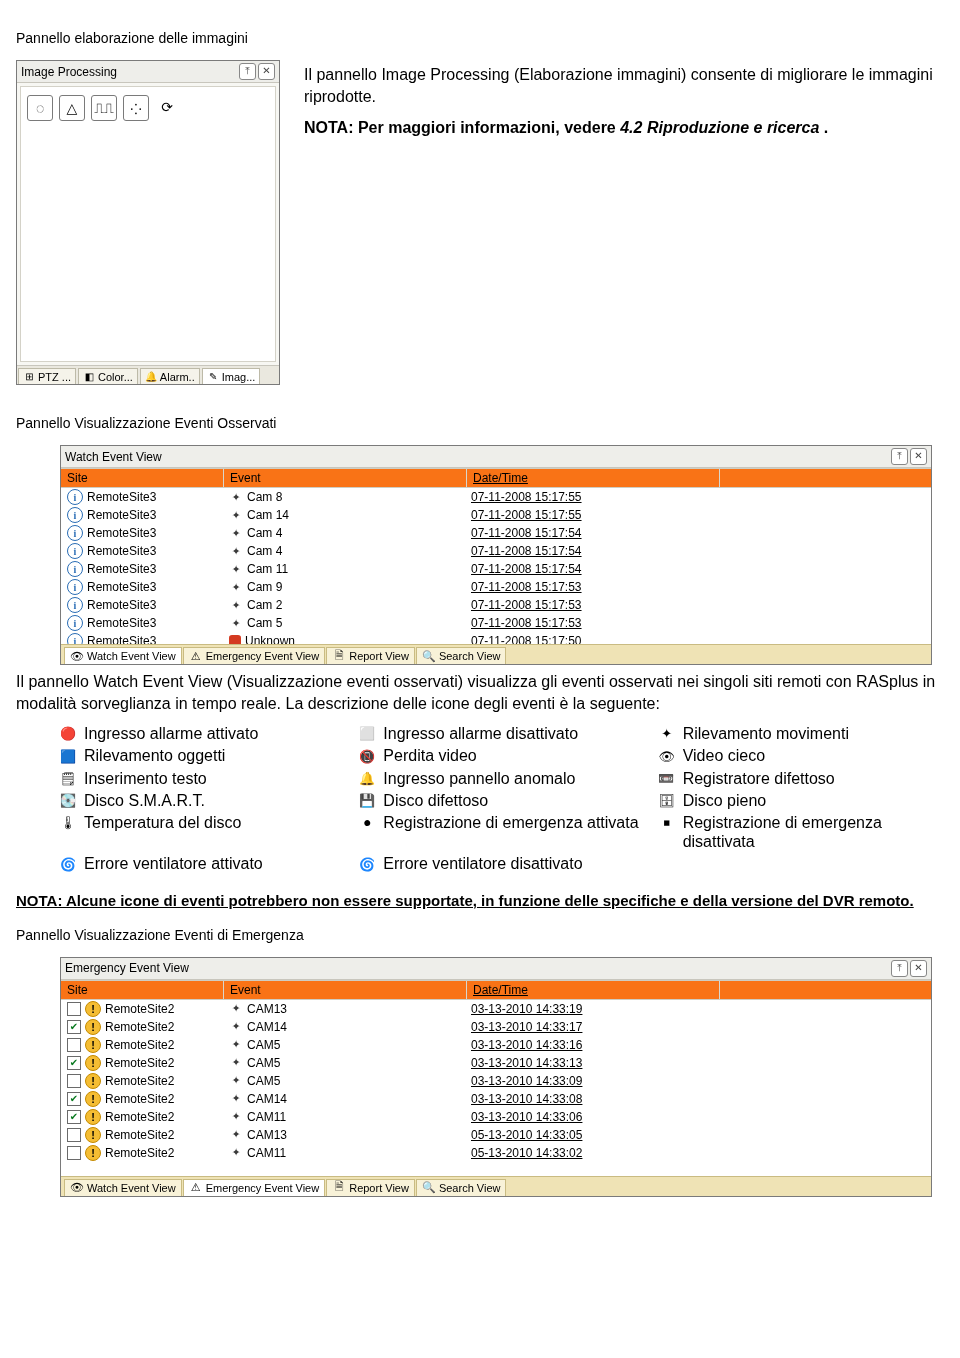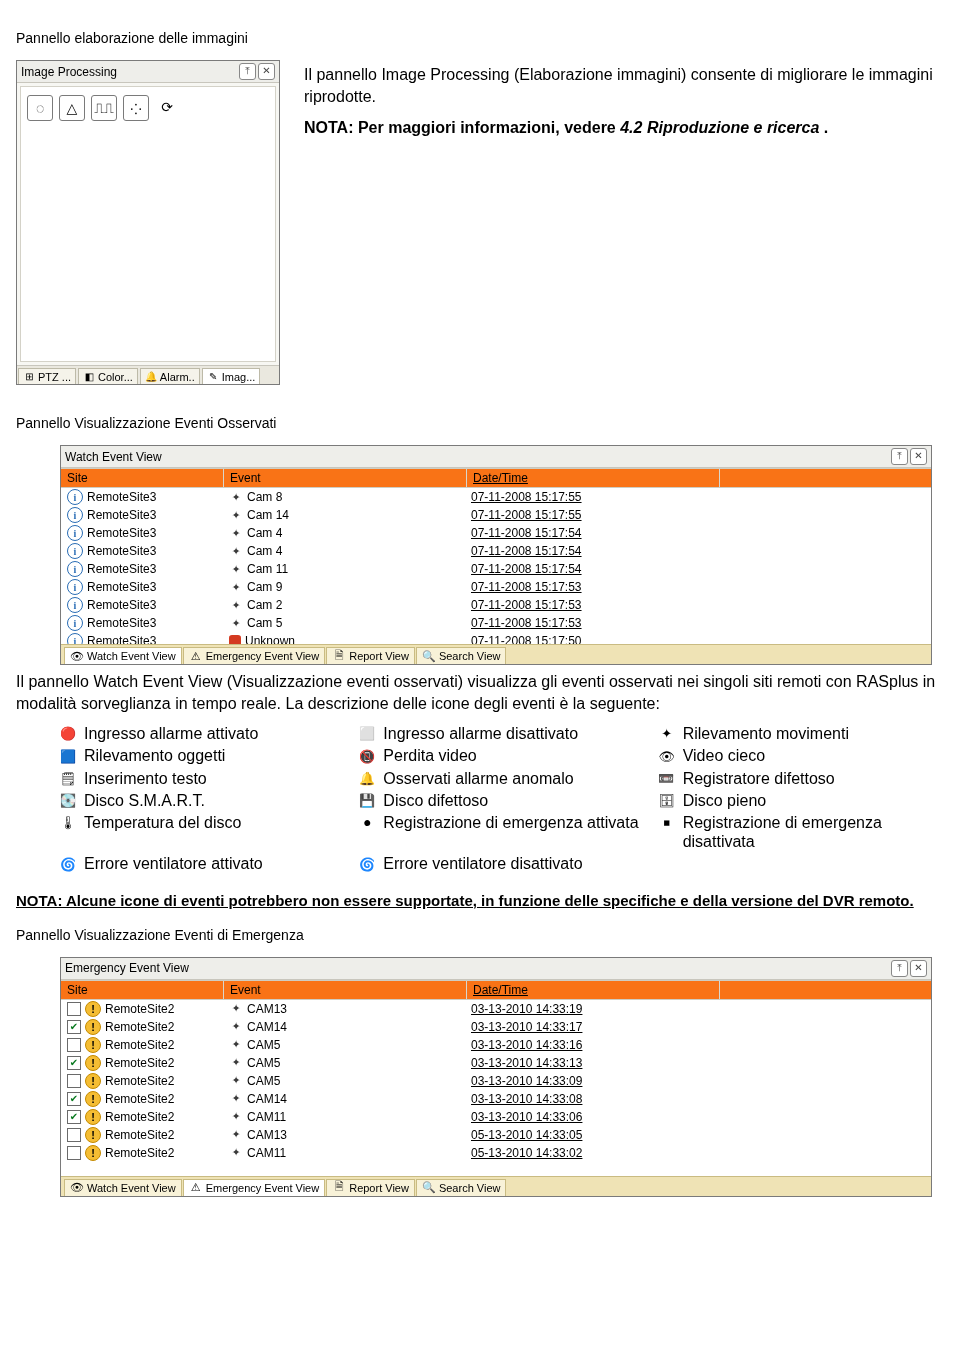--- a/index.html
+++ b/index.html
@@ -456,21 +456,21 @@
     <div class="legend-item">
       <span class="legend-ico">👁</span>
       <span>Video cieco</span>
     </div>
     <div class="legend-item">
       <span class="legend-ico">🗒</span>
       <span>Inserimento testo</span>
     </div>
     <div class="legend-item">
       <span class="legend-ico">🔔</span>
-      <span>Osservati allarme anomalo</span>
+      <span>Ingresso pannello anomalo</span>
     </div>
     <div class="legend-item">
       <span class="legend-ico">📼</span>
       <span>Registratore difettoso</span>
     </div>
     <div class="legend-item">
       <span class="legend-ico">💽</span>
       <span>Disco S.M.A.R.T.</span>
     </div>
     <div class="legend-item">

